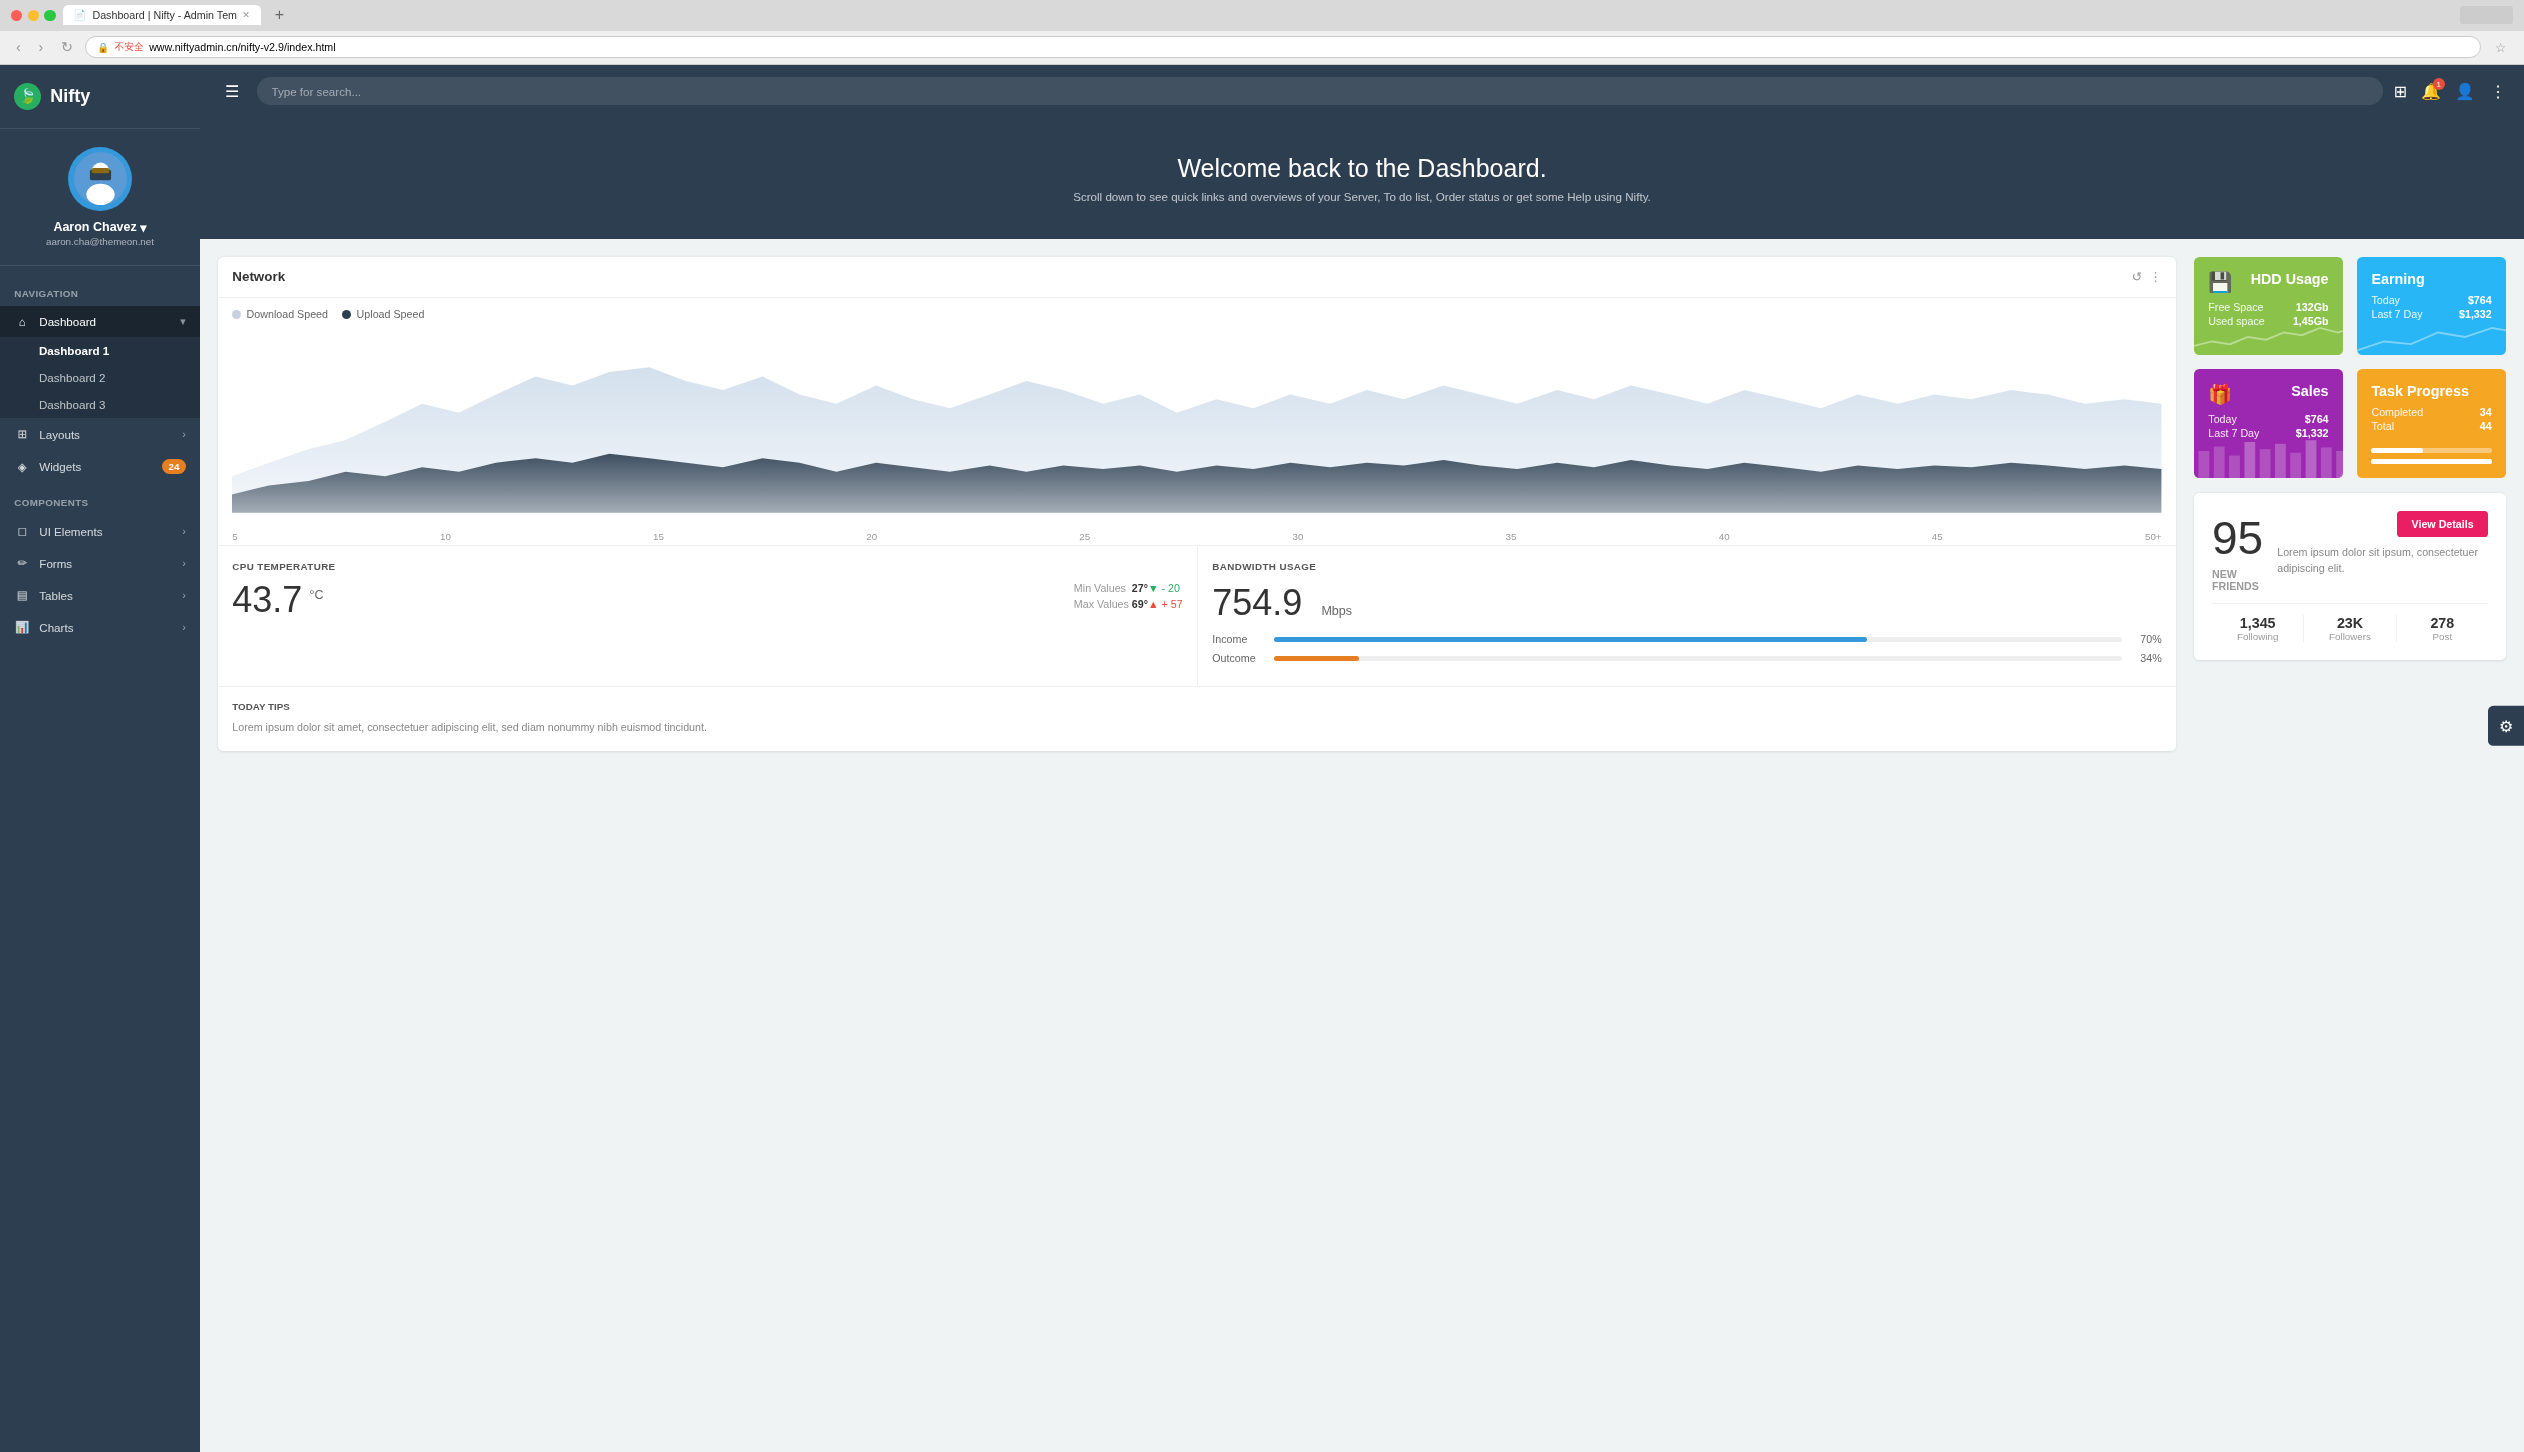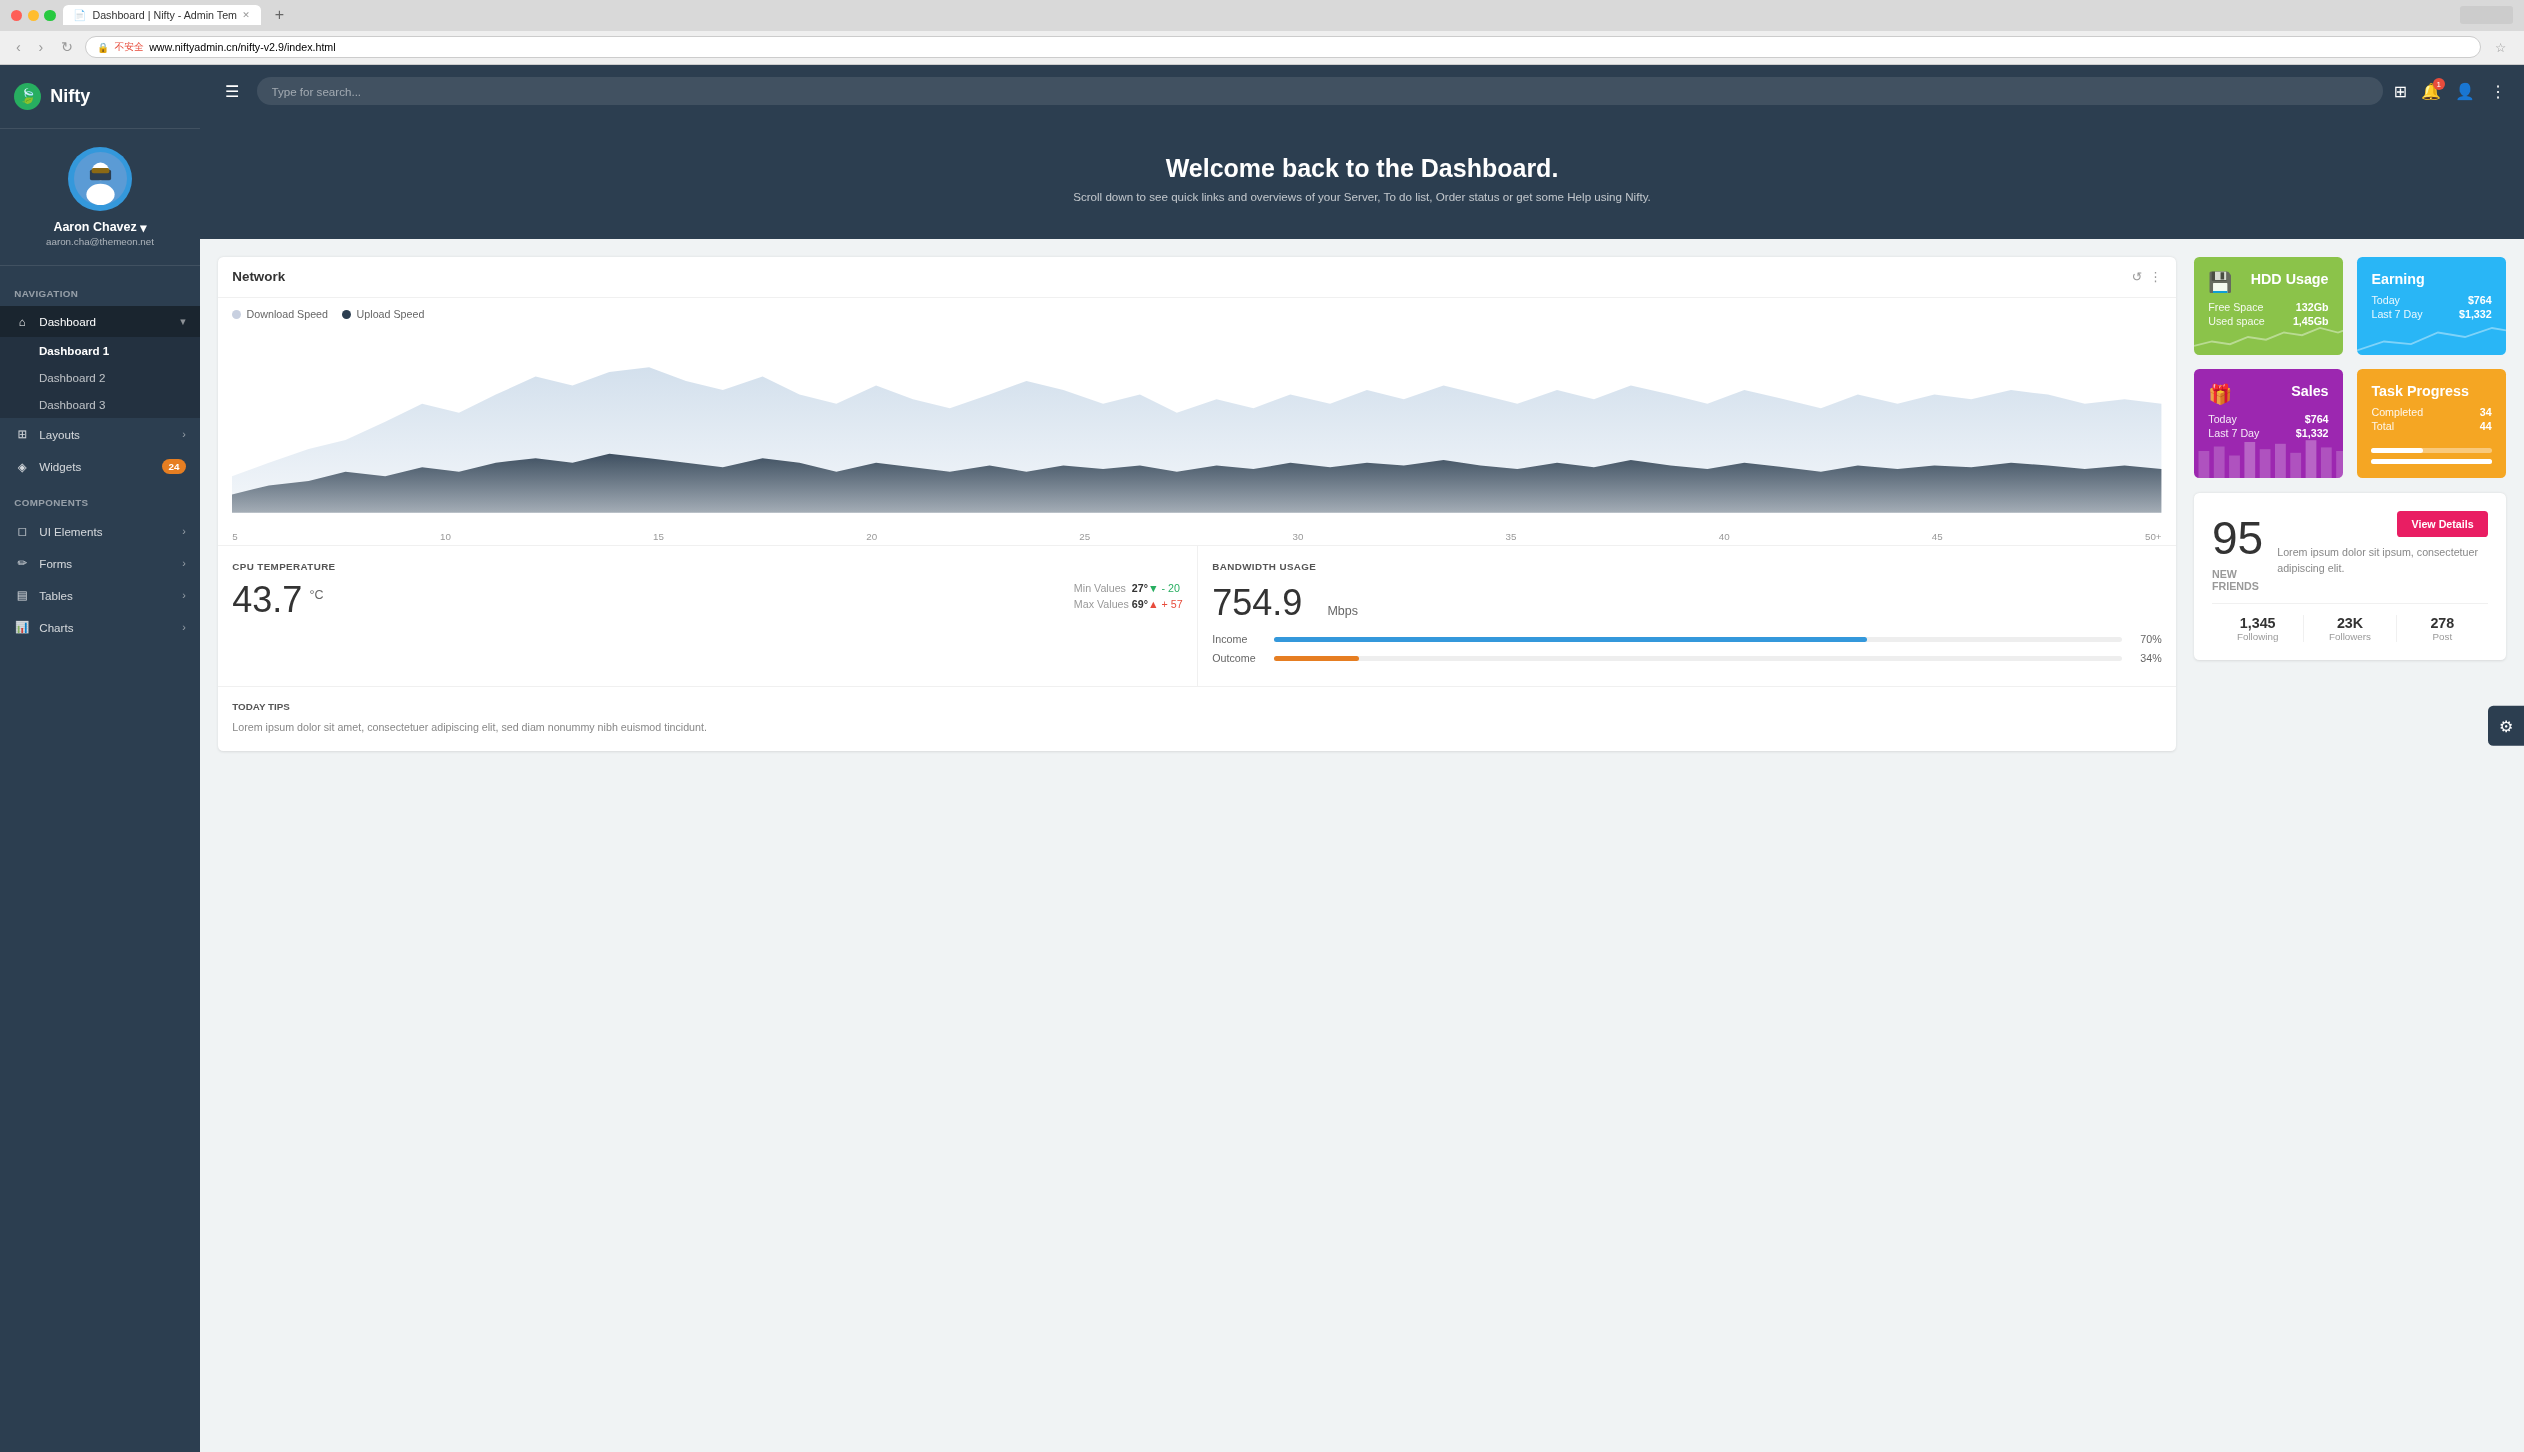--- a/index.html
+++ b/index.html
@@ -56,21 +56,21 @@
     .topbar-hamburger { color: white; font-size: 16px; cursor: pointer; padding: 7.1px; }
     .topbar-search { flex: 1; background: rgba(255,255,255,0.1); border: none; border-radius: 18px; padding: 7.1px 14.3px; color: white; font-size: 11.6px; outline: none; }
     .topbar-search::placeholder { color: rgba(255,255,255,0.5); }
     .topbar-icons { display: flex; align-items: center; gap: 14.3px; margin-left: auto; }
     .topbar-icon { color: white; font-size: 16px; cursor: pointer; position: relative; }
     .topbar-icon-badge { position: absolute; top: -3.6px; right: -3.6px; background: #e74c3c; color: white; border-radius: 50%; width: 12.5px; height: 12.5px; font-size: 8px; display: flex; align-items: center; justify-content: center; }
 
     
     .main { flex: 1; overflow-y: auto; background: #f0f3f4; }
     .hero { background: #2c3e50; color: white; text-align: center; padding: 36px 18px; }
-    .hero-title { font-size: 25px; font-weight: 700; margin-bottom: 7.1px; }
+    .hero-title { font-size: 25px; font-weight: 400; margin-bottom: 7.1px; }
     .hero-subtitle { font-size: 11.6px; color: rgba(255,255,255,0.7); }
 
     .content { padding: 18px; }
     .content-grid { display: grid; grid-template-columns: 1fr 312px; gap: 18px; }
 
     
     .card { background: white; border-radius: 5.3px; box-shadow: 0 0.9px 2.7px rgba(0,0,0,0.1); }
     .card-header { display: flex; align-items: center; justify-content: space-between; padding: 12.5px 14.3px; border-bottom: 0.9px solid #f0f0f0; }
     .card-title { font-size: 13.4px; font-weight: 600; color: #333; }
     .card-actions { display: flex; gap: 7.1px; }
@@ -98,21 +98,21 @@
     .cpu-unit { font-size: 12.5px; color: #666; margin-top: 5.3px; }
     .cpu-minmax { margin-left: auto; font-size: 10.7px; color: #666; }
     .cpu-row { display: flex; gap: 0; margin-bottom: 3.6px; align-items: center; }
     .cpu-label { color: #999; width: 58px; }
     .cpu-val { font-weight: 600; color: #333; }
     .cpu-delta { }
     .delta-down { color: #27ae60; }
     .delta-up { color: #e74c3c; }
 
     .bandwidth-value { font-size: 36px; font-weight: 300; color: #333; }
-    .bandwidth-unit { font-size: 12.5px; color: #666; margin-left: 21px; }
+    .bandwidth-unit { font-size: 12.5px; color: #666; margin-left: 15px; }
     .bandwidth-bars { margin-top: 9px; }
     .bw-row { display: flex; align-items: center; gap: 9px; margin-bottom: 7.1px; font-size: 10.7px; }
     .bw-label { color: #666; width: 53px; }
     .bw-bar-track { flex: 1; height: 5.3px; background: #eee; border-radius: 2.7px; }
     .bw-bar-fill { height: 100%; border-radius: 2.7px; }
     .bw-bar-income { background: #3498db; }
     .bw-bar-outcome { background: #e67e22; }
     .bw-pct { color: #666; width: 31px; text-align: right; }
 
     .today-tips { padding: 14.3px; border-top: 0.9px solid #f0f0f0; }

